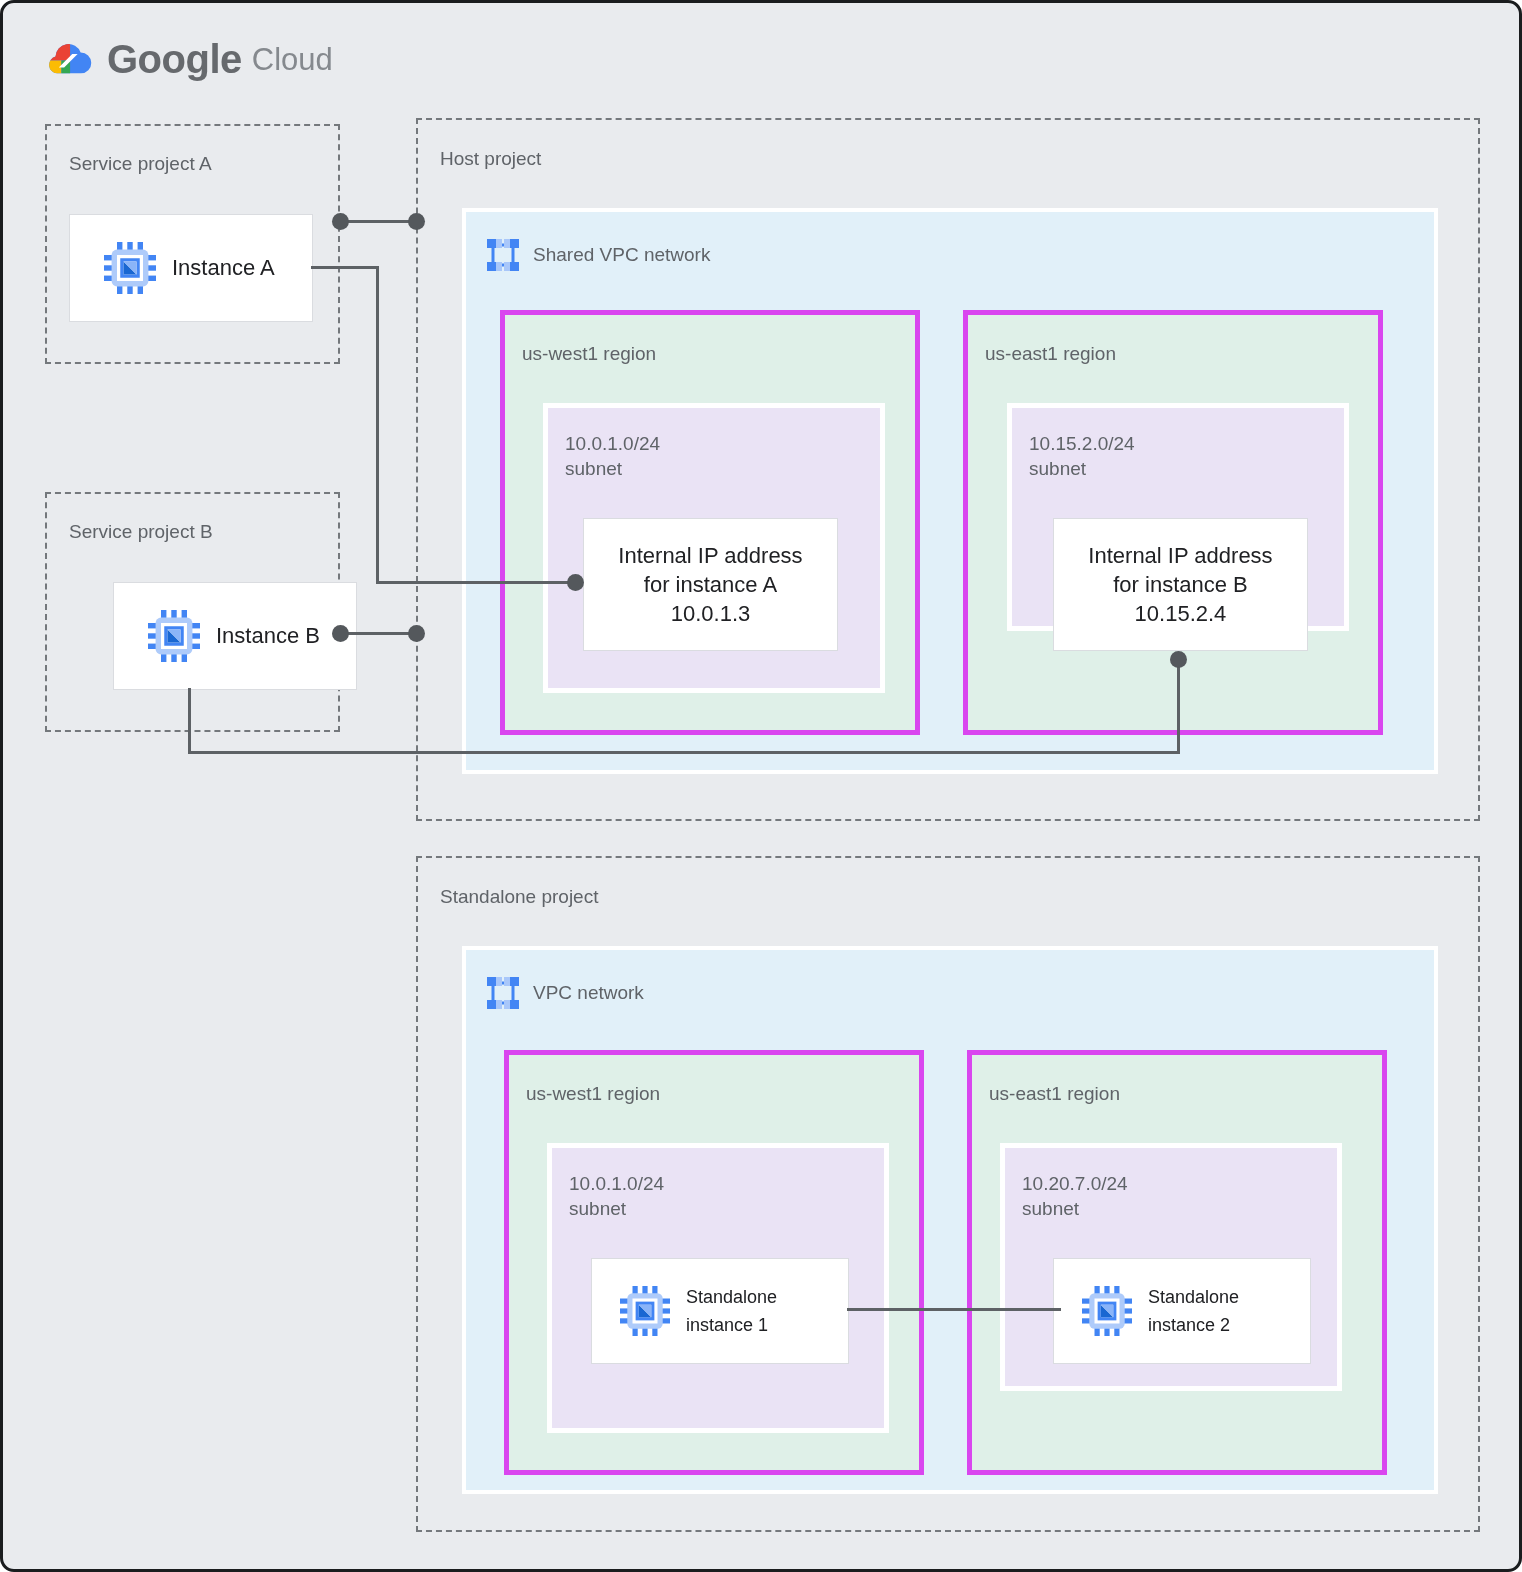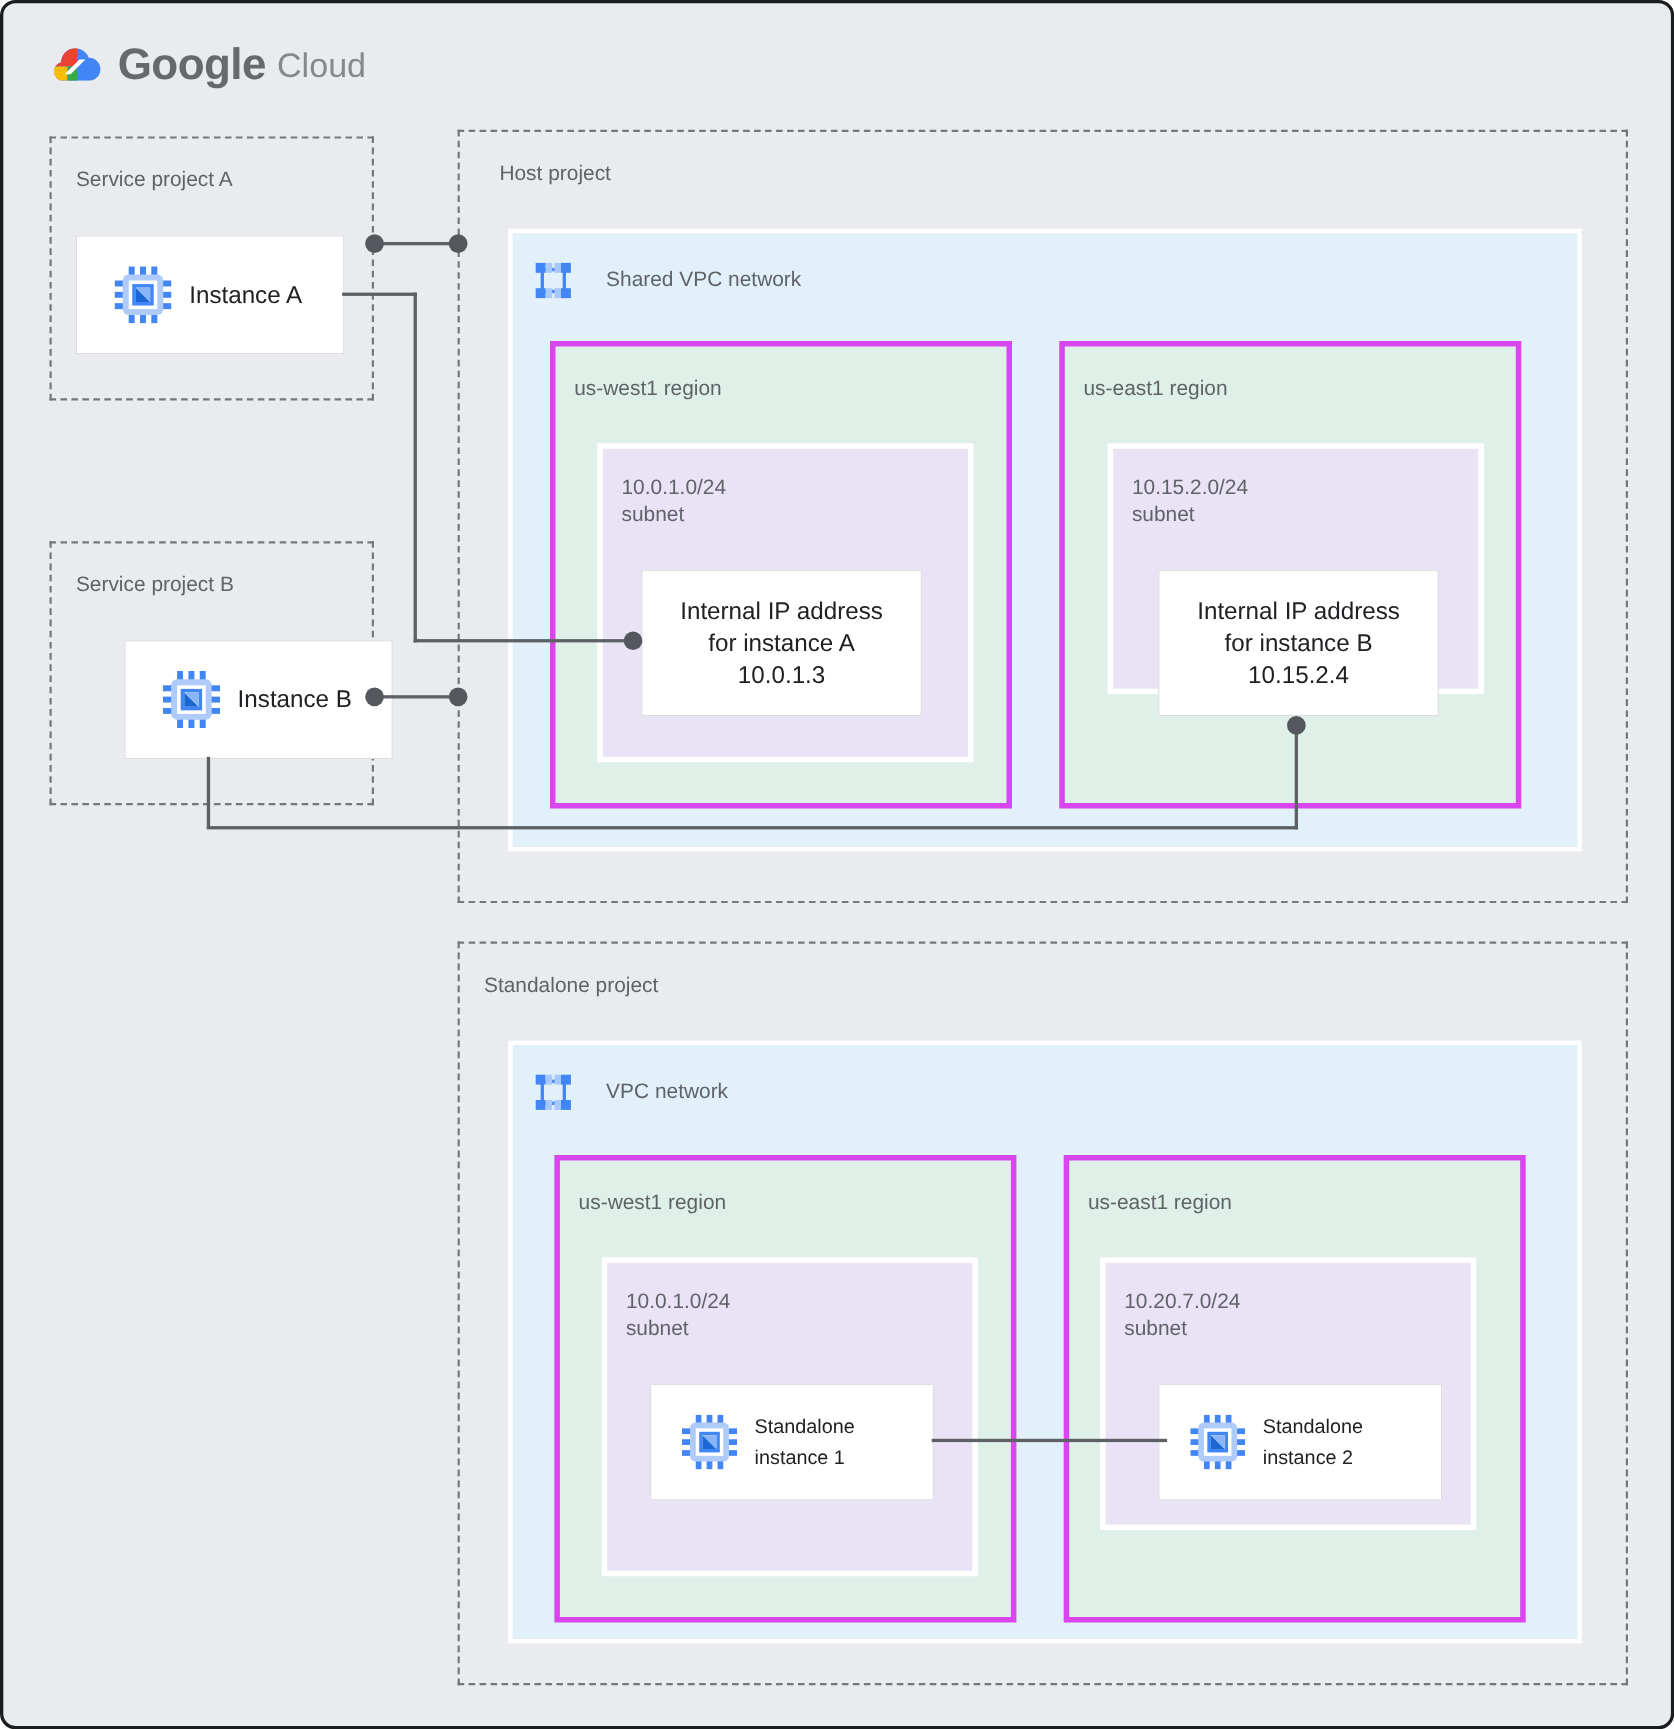--- a/index.html
+++ b/index.html
@@ -4,21 +4,21 @@
 <style>
   html,body{margin:0;padding:0;background:#fff;font-family:"Liberation Sans","DejaVu Sans",sans-serif;}
   .canvas{position:relative;width:1522px;height:1572px;background:#E9EBEE;border:3px solid #1a1c1e;
           border-radius:14px;box-sizing:border-box;overflow:hidden;}
   .dashed-box{position:absolute;border:2px dashed #74787c;box-sizing:border-box;}
   .plabel{position:absolute;font-size:19px;color:#5F6368;white-space:nowrap;}
   .bluebox{position:absolute;background:#E1F0F9;border:4px solid #FFFFFF;box-sizing:border-box;}
   .greenbox{position:absolute;background:#DFF0E8;border:5px solid #d946ef;box-sizing:border-box;}
   .purplebox{position:absolute;background:#EAE3F5;border:5px solid #FFFFFF;box-sizing:border-box;}
   .whitebox{position:absolute;background:#FFFFFF;border:1px solid #DADCE0;box-sizing:border-box;}
-  .netrow{position:absolute;display:flex;align-items:center;gap:31px;}
+  .netrow{position:absolute;display:flex;align-items:center;gap:13px;}
   .netrow .nlabel{font-size:19px;color:#5F6368;white-space:nowrap;}
   .snlabel{position:absolute;font-size:19px;color:#5F6368;line-height:25px;white-space:nowrap;}
   .iprow{display:flex;width:100%;height:100%;align-items:center;justify-content:center;}
   .iptext{font-size:22px;color:#202124;line-height:29px;text-align:center;}
   .instrow{display:flex;width:100%;height:100%;align-items:center;justify-content:flex-start;padding-left:34px;gap:16px;box-sizing:border-box;}
   .ititle{font-size:22px;color:#202124;white-space:nowrap;}
   .sttext{font-size:18px;color:#202124;line-height:28px;white-space:nowrap;}
   .line{position:absolute;background:#5d6165;}
   .dot{position:absolute;width:17px;height:17px;border-radius:50%;background:#54585c;}
   .logo{position:absolute;left:40px;top:34px;display:flex;align-items:center;gap:12px;}
@@ -110,21 +110,21 @@
       <div class="instrow">
         <svg width="52" height="52">
             <use href="#icon-chip"></use>
           </svg>
         <span class="ititle">Instance B</span>
       </div>
     </div>
   </div>
 
   <div class="dashed-box" style="left:413px;top:115px;width:1064px;height:703px;">
-    <div class="plabel" style="left:22px;top:28px;margin-left:14px;">Host project</div>
+    <div class="plabel" style="left:22px;top:28px;">Host project</div>
 
     <div class="bluebox" style="left:44px;top:88px;width:976px;height:566px;">
       <div class="netrow" style="left:20px;top:26px;">
         <svg width="34" height="34">
             <use href="#icon-vpc"></use>
           </svg>
         <span class="nlabel">Shared VPC network</span>
       </div>
 
       <div class="greenbox" style="left:34px;top:98px;width:420px;height:425px;">

